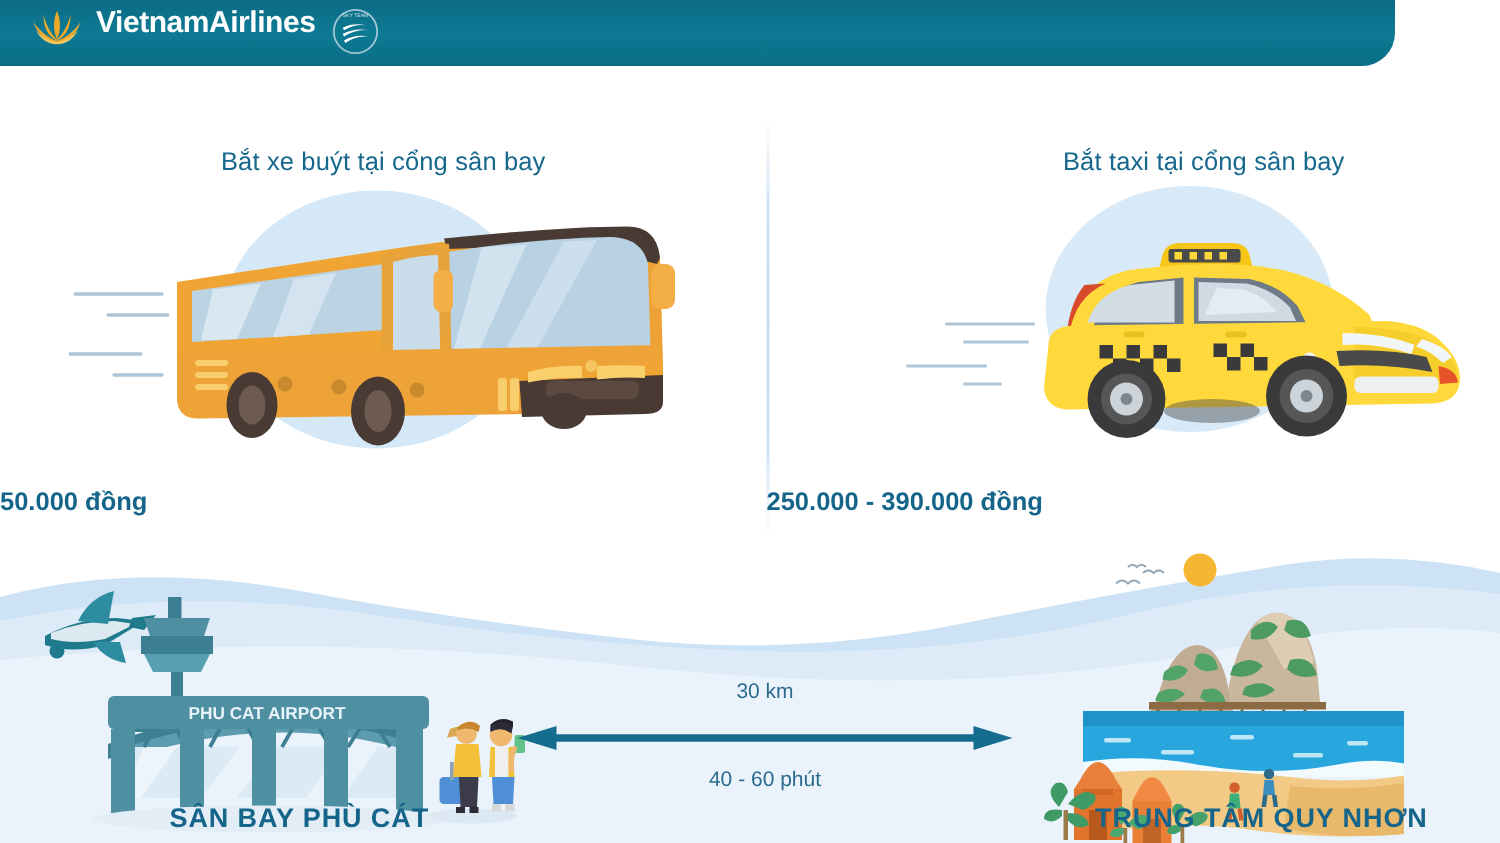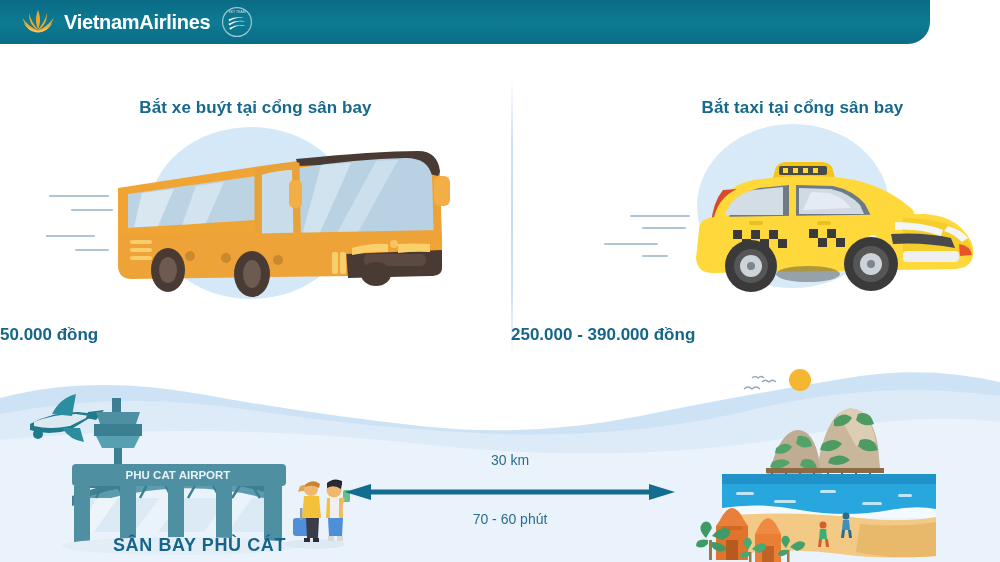--- a/index.html
+++ b/index.html
@@ -9,41 +9,41 @@
     font-family:"Liberation Sans","DejaVu Sans",sans-serif;
   }
   .stage { position:absolute; inset:0; }
 
   
   .header {
     position:absolute; left:0; top:0; width:930px; height:44px;
     background:linear-gradient(180deg,#0b6b86 0%,#0d7a93 50%,#0a6d86 100%);
     border-bottom-right-radius:22px;
   }
-  .logo-wrap { position:absolute; left:20px; top:4px; display:flex; align-items:center; height:36px; }
+  .logo-wrap { position:absolute; left:20px; top:4px; display:flex; height:36px; }
   .lotus { width:36px; height:30px; }
   .brand {
     color:#ffffff; font-size:20px; font-weight:700; letter-spacing:-0.3px;
     margin-left:8px; white-space:nowrap;
   }
   .skyteam { margin-left:10px; width:34px; height:34px; }
 
   
   .divider {
     position:absolute; left:511px; top:78px; width:2px; height:280px;
     background:linear-gradient(180deg,rgba(210,228,244,0) 0%,#cfe1f2 22%,#c6dcf0 50%,#cfe1f2 78%,rgba(210,228,244,0) 100%);
   }
 
   
   .panel { position:absolute; top:60px; height:300px; }
   .panel.left  { left:0px;   width:511px; }
   .panel.right { left:511px; width:583px; }
 
   .panel-title {
-    text-align:center; color:#16688c; font-size:17px; font-weight:700;
+    text-align:center; color:#16688c; font-size:17px; font-weight:400;
     margin-top:38px; letter-spacing:0.1px;
   }
   .panel-price {
     position:absolute; left:0; right:0; top:265px; 
     color:#15658a; font-size:17px; font-weight:700;
   }
 
   .art { position:absolute; left:0; right:0; top:58px; height:190px; }
   .art svg { display:block; margin:0 auto; }
 
@@ -433,17 +433,18 @@
     </svg>
 
     <svg class="arrow" width="330" height="16" viewBox="0 0 330 16" style="position:absolute;left:345px;top:116px">
       <line x1="22" y1="8" x2="308" y2="8" stroke="#146C8F" stroke-width="5"></line>
       <path d="M0 8 L26 0 L26 16 Z" fill="#146C8F"></path>
       <path d="M330 8 L304 0 L304 16 Z" fill="#146C8F"></path>
     </svg>
   </div>
 
   <div class="dist-text dist-km">30 km</div>
-  <div class="dist-text dist-time">70 - 60 phút</div>
+  <div class="dist-text dist-time">40 - 60 phút</div>
 
   <div class="place-label left-lbl">SÂN BAY PHÙ CÁT</div>
+  <div class="place-label right-lbl">TRUNG TÂM QUY NHƠN</div>
 
 </div>
 
 </body></html>

